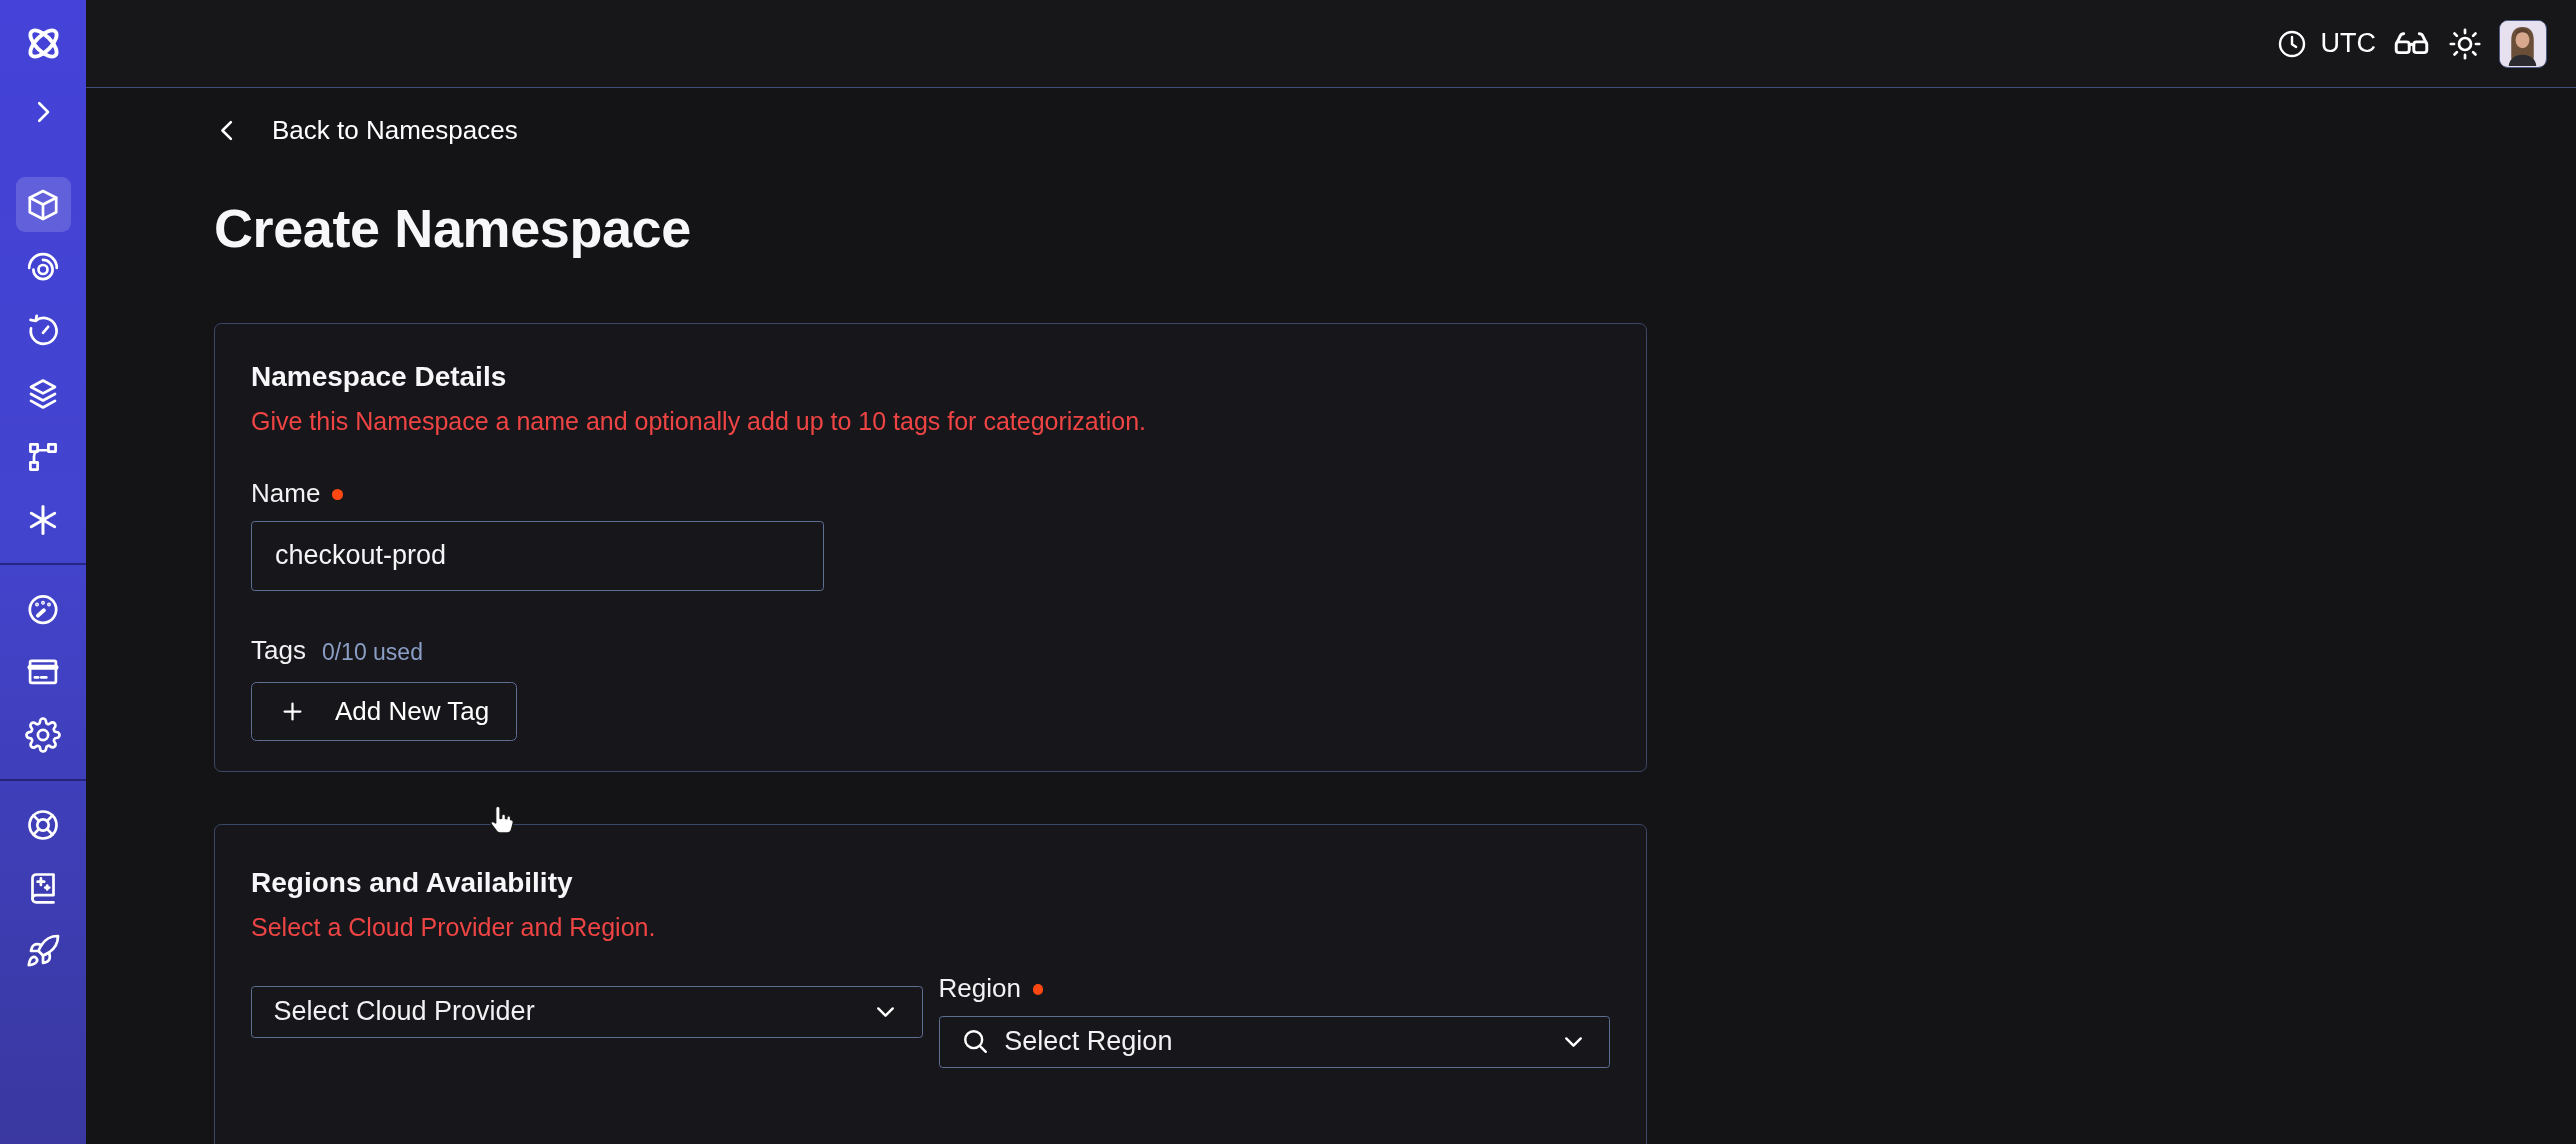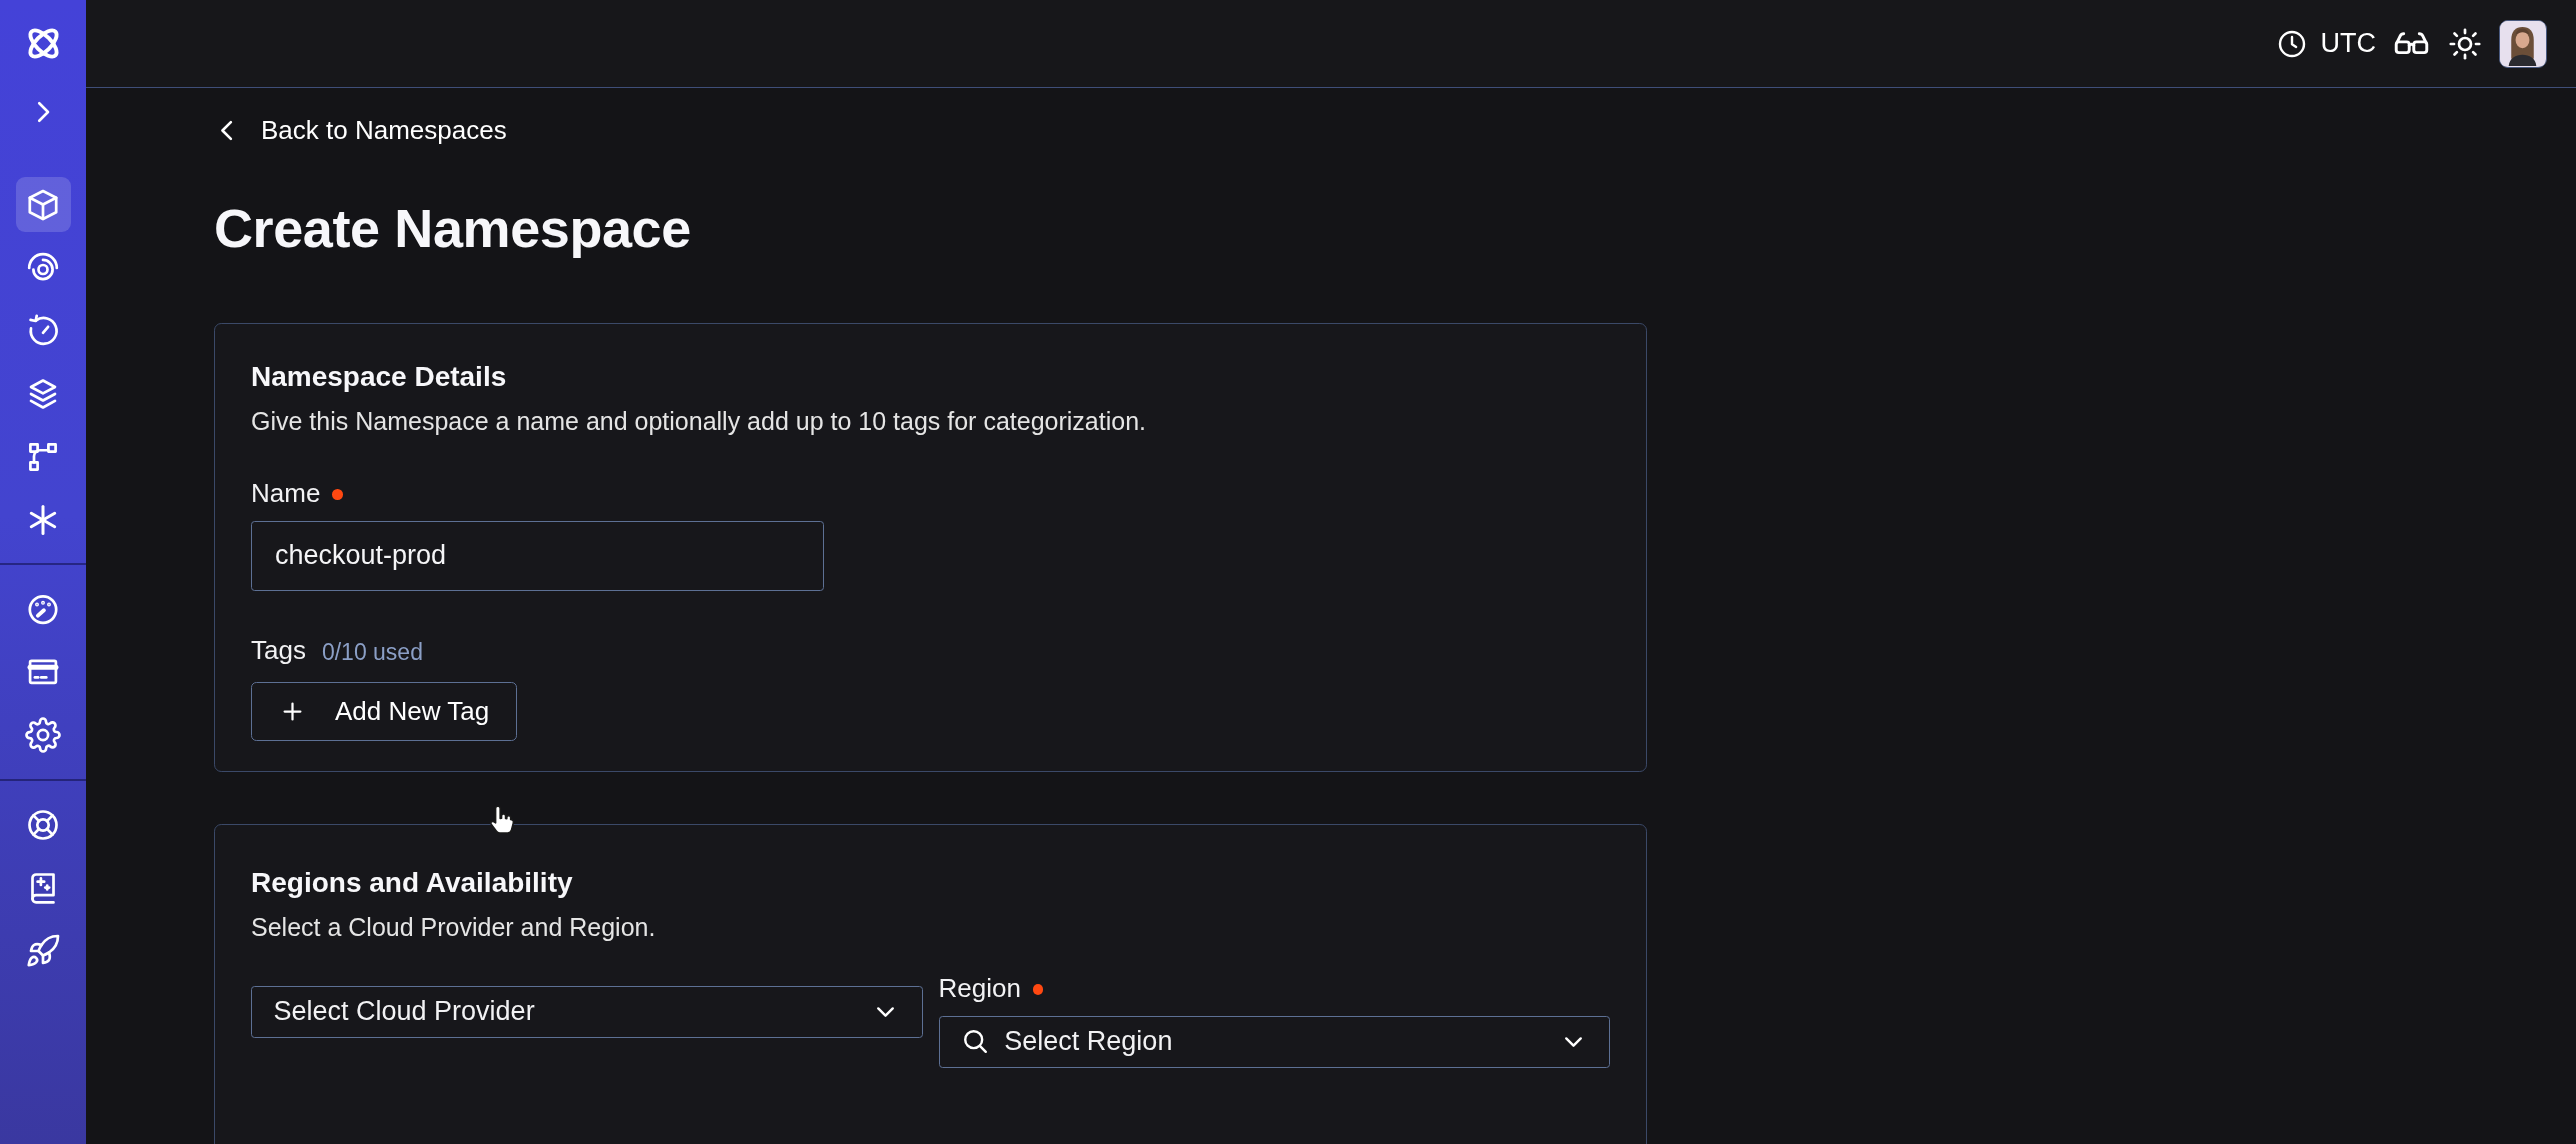--- a/index.html
+++ b/index.html
@@ -33,30 +33,30 @@
   }
   .tz { display:flex; align-items:center; gap:12.5px; font-size:27px; color:#ffffff; }
   .icon-btn { background:none; border:none; padding:0; display:flex; align-items:center; justify-content:center; cursor:pointer; }
   .avatar {
     width:48px; height:48px; border-radius:9px; border:1.8px solid #4a5a80; overflow:hidden;
     padding:0; background:#e7e0ee; cursor:pointer;
   }
 
   
   .main { margin-left:86px; padding:114px 0 0 128px; position:relative; }
-  .back-link { display:inline-flex; align-items:center; gap:20px; height:32px; font-size:26px; font-weight:500; color:#ffffff; text-decoration:none; cursor:pointer; background:none; border:none; padding:0; }
+  .back-link { display:inline-flex; align-items:center; gap:31px; height:32px; font-size:26px; font-weight:500; color:#ffffff; text-decoration:none; cursor:pointer; background:none; border:none; padding:0; }
   h1.page-title { margin:50px 0 0 0; font-size:54px; line-height:62px; font-weight:600; color:#f7f7fa; letter-spacing:-0.4px; }
 
   .card {
     width:1433px; border:1.8px solid #3b4968; border-radius:7.2px; background:#17171b; padding:36px;
   }
   .card.details { margin-top:64px; height:449px; overflow:hidden; }
   .card.regions { margin-top:52px; height:501px; padding-top:41px; overflow:hidden; }
   .card h2 { margin:0; font-size:28px; line-height:33px; font-weight:600; color:#f7f7fa; }
-  .card p.desc { margin:12.5px 0 0 0; font-size:25px; line-height:32px; color:#e5e5e5; }
+  .card p.desc { margin:12.5px 0 0 0; font-size:25px; line-height:32px; color:#ef4444; }
 
   .label-row { display:flex; align-items:center; height:30px; margin-top:41px; }
   .field-label { font-size:26px; font-weight:500; color:#f2f2f4; }
   .req-dot { width:10.7px; height:10.7px; border-radius:50%; background:#ff4811; margin-left:11.6px; margin-top:3.6px; }
 
   .text-input {
     margin-top:12.5px; width:573px; height:70px; background:transparent; border:1.8px solid #5d7094; border-radius:3.6px;
     color:#f5f5f7; font-size:27px; font-family:"Liberation Sans", sans-serif; padding:0 23px; outline:none; display:block;
   }
 

